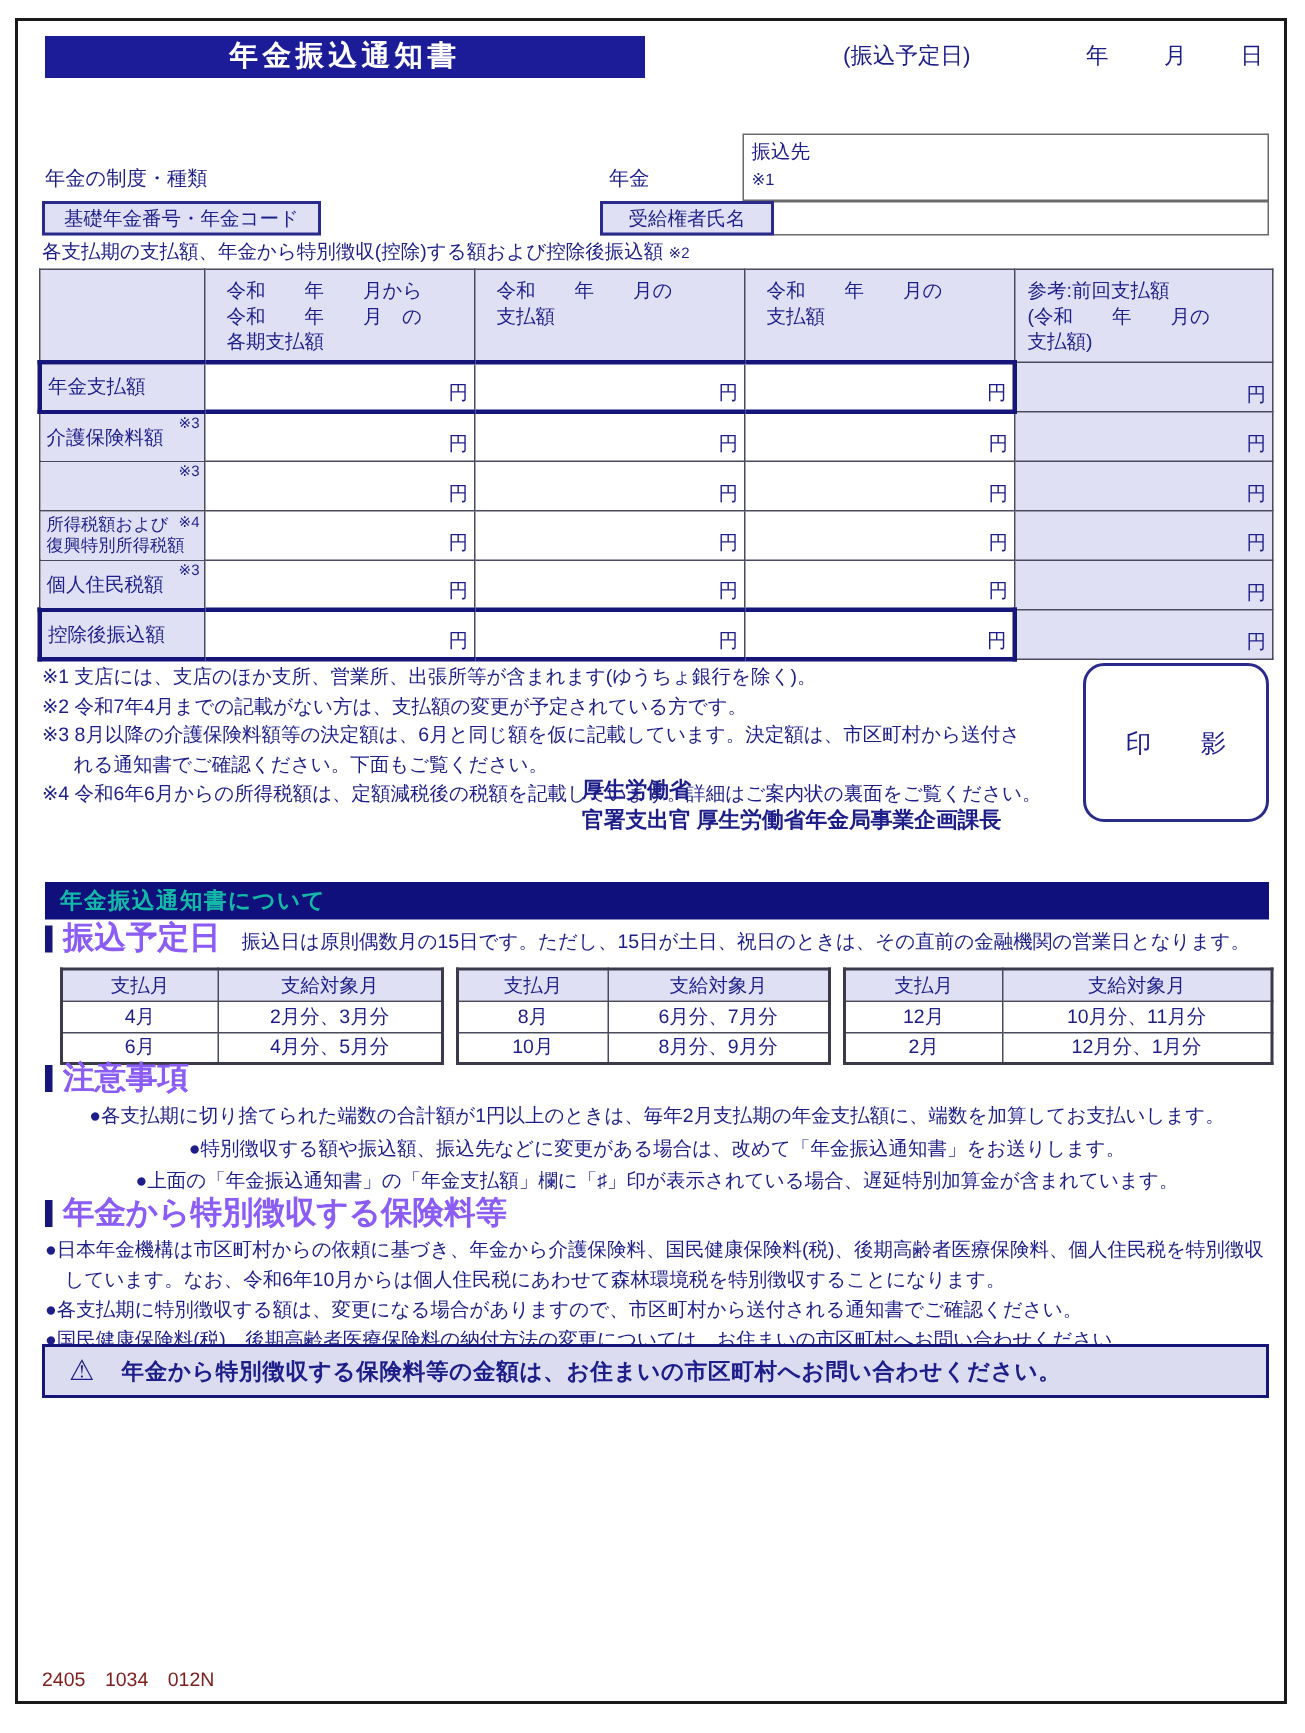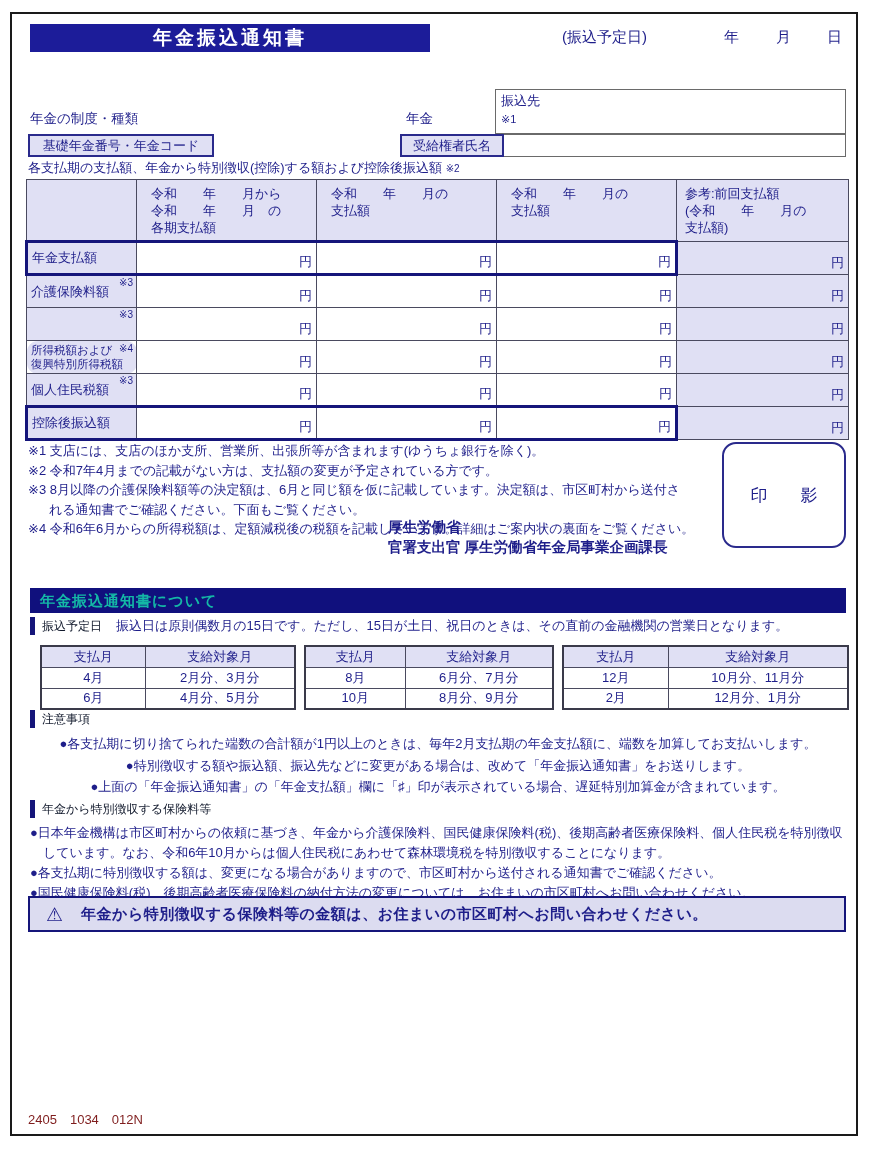--- a/index.html
+++ b/index.html
@@ -19,36 +19,36 @@
 
   .plain-label { position:absolute; font-size:13.5px; }
   .transfer-box { position:absolute; left:495px; top:89px; width:351px; height:45px;
     border:1px solid #6a6a6a; background:#fff; padding:2px 5px; }
   .transfer-box .t1 { font-size:13px; }
   .transfer-box .t2 { font-size:11px; margin-top:3px; }
 
   .tag-box { position:absolute; height:23px; background:#e0e0f4; border:2px solid #2a2a8c;
     font-size:13px; text-align:center; line-height:19px; z-index:2; }
   .basic-num { left:28px; top:134px; width:186px; }
-  .beneficiary { left:400px; top:134px; width:104px; }
+  .beneficiary { left:400px; top:134px; width:116px; }
   .name-field { position:absolute; left:400px; top:134px; width:446px; height:23px;
     border:1px solid #6a6a6a; background:#fff; z-index:1; }
 
   .caption { position:absolute; left:28px; top:159px; font-size:13px; }
   .caption .sup { font-size:10px; }
 
   .main-table { position:absolute; left:25px; top:179px; border-collapse:collapse; table-layout:fixed; }
   .main-table th, .main-table td { border:1px solid #4a4a5f; }
   .main-table th { background:#e0e0f4; font-weight:normal; font-size:13px; text-align:left;
     vertical-align:top; padding:5px 4px 4px 14px; line-height:17px; height:56px; }
   .main-table th.ref { padding-left:8px; }
   .main-table td { height:33px; }
   .main-table td.rowlab { background:#e0e0f4; font-size:13px; text-align:left;
     padding-left:4px; position:relative; vertical-align:middle; }
-  .main-table td.rowlab.small { font-size:11.5px; line-height:14px;border-radius:11px; }
+  .main-table td.rowlab.small { font-size:11.5px; line-height:14px; }
   .main-table td.rowlab .sup { position:absolute; top:1px; right:3px; font-size:10px; }
   .main-table td.amt { background:#ffffff; text-align:right; vertical-align:bottom;
     font-size:13px; padding:0 4px 2px 0; }
   .main-table td.amt.ref { background:#e0e0f4; }
   .main-table tr.thick td.b4 { border-top:3px solid #15157a; border-bottom:3px solid #15157a; }
   .main-table tr.thick td:first-child { border-left:3px solid #15157a; }
   .main-table tr.thick td.bend { border-right:3px solid #15157a; }
 
   .notes { position:absolute; left:28px; top:441px; width:702px; font-size:13px; line-height:19.5px; }
   .notes .indent { padding-left:21px; }
@@ -57,22 +57,22 @@
     border:2px solid #2a2a8c; border-radius:14px; background:#fff;
     display:flex; align-items:center; justify-content:center;
     font-size:17px; letter-spacing:8px; padding-left:8px; }
 
   .issuer { position:absolute; left:388px; top:517px; font-size:14.5px; font-weight:bold; line-height:20px; }
 
   .section-banner { position:absolute; left:30px; top:588px; width:816px; height:25px;
     background:#10107d; color:#14b8a6; font-size:15px; font-weight:bold;
     line-height:25px; padding-left:10px; letter-spacing:1px; }
 
-  .sec-head { border-left:5px solid #15157a; padding-left:7px; font-weight:normal;
-    font-size:12px; color:#0f172a; line-height:18px; }
+  .sec-head { border-left:5px solid #15157a; padding-left:7px; font-weight:bold;
+    font-size:21px; color:#8b5cf6; line-height:18px; }
   .head-row { position:absolute; left:30px; display:flex; align-items:baseline; gap:14px; }
   .head-row .desc { font-size:13px; font-weight:normal; }
 
   .sched-wrap { position:absolute; left:40px; top:645px; display:flex; gap:8px; }
   .sched { border-collapse:collapse; table-layout:fixed; border:2px solid #3a3a4a; }
   .sched th, .sched td { border:1px solid #4a4a5f; height:21px; font-size:13px; text-align:center; }
   .sched th { background:#e0e0f4; font-weight:normal; }
   .sched td { background:#fff; }
 
   .bullets { position:absolute; left:30px; width:816px; font-size:13px; line-height:21.5px; }

